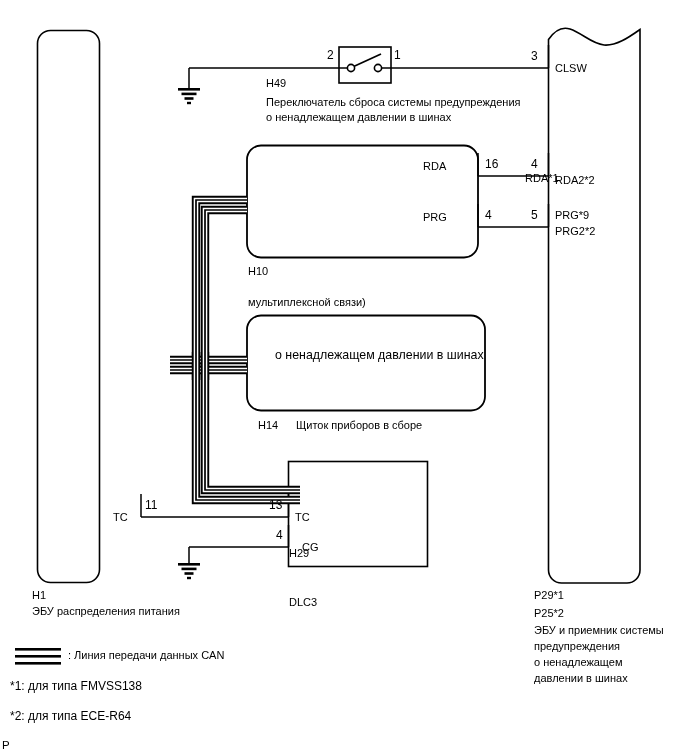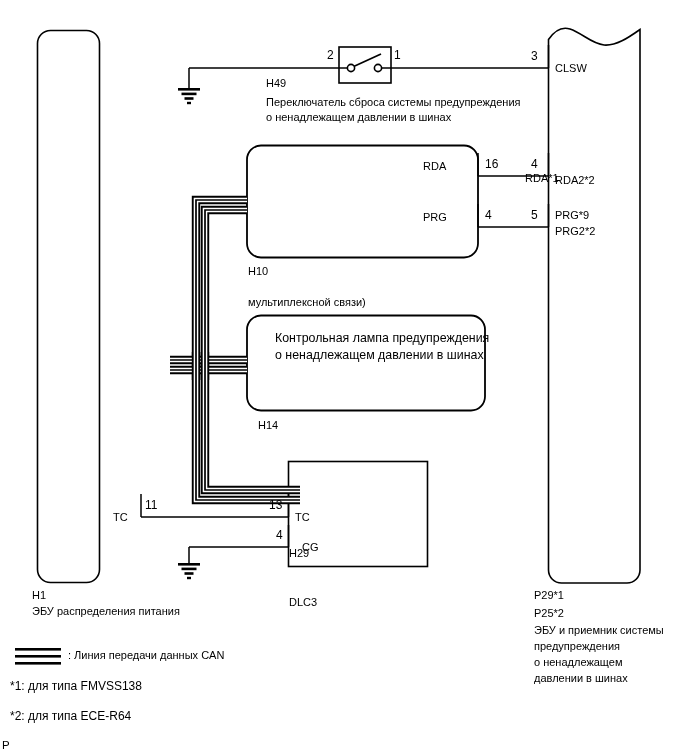--- a/index.html
+++ b/index.html
@@ -132,23 +132,23 @@
   <div class="lbl t13" style="left:555px;top:224px;text-align:right;">PRG2*2</div>
 
   <div class="lbl t13" style="left:423px;top:159px;">RDA</div>
   <div class="pin" style="left:485px;top:157px;">16</div>
   <div class="lbl t13" style="left:423px;top:210px;">PRG</div>
   <div class="pin" style="left:485px;top:208px;">4</div>
 
   <div class="lbl t13" style="left:248px;top:264px;">H10</div>
   <div class="lbl t13" style="left:248px;top:295px;">мультиплексной связи)</div>
 
-  <div class="blocktxt" style="left:275px;top:330px;">Контрольная лампа предупреждения</div>
   <div class="blocktxt" style="left:275px;top:347px;">о ненадлежащем давлении в шинах</div>
   <div class="lbl t13" style="left:258px;top:418px;">H14</div>
+  <div class="lbl t13" style="left:296px;top:418px;">Щиток приборов в сборе</div>
 
   <div class="lbl t13" style="left:113px;top:510px;">TC</div>
   <div class="pin" style="left:145px;top:498px;">11</div>
 
   <div class="pin" style="left:269px;top:498px;">13</div>
   <div class="lbl t13" style="left:295px;top:510px;">TC</div>
   <div class="pin" style="left:276px;top:528px;">4</div>
   <div class="lbl t13" style="left:302px;top:540px;">CG</div>
 
   <div class="lbl t13" style="left:289px;top:546px;">H29</div>

